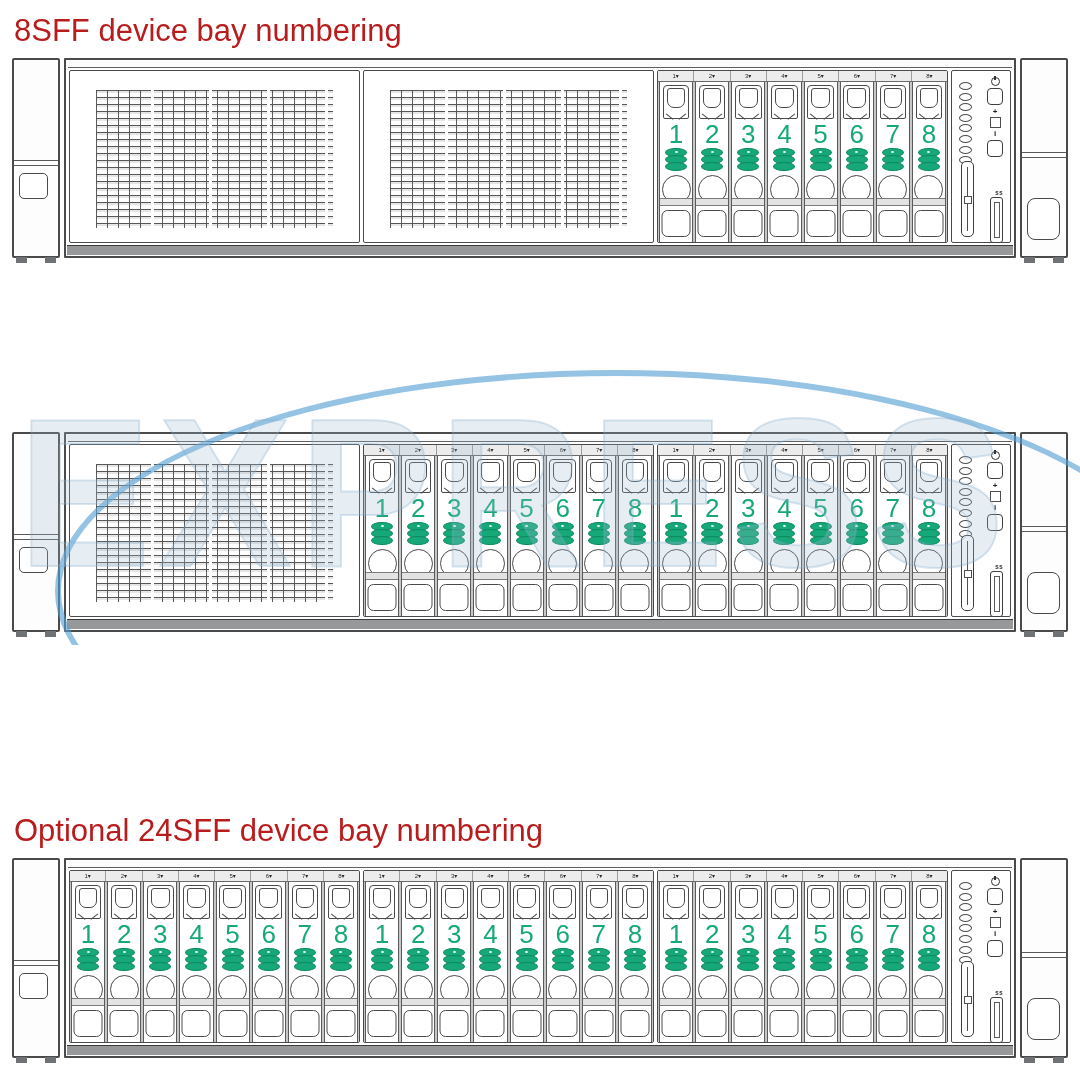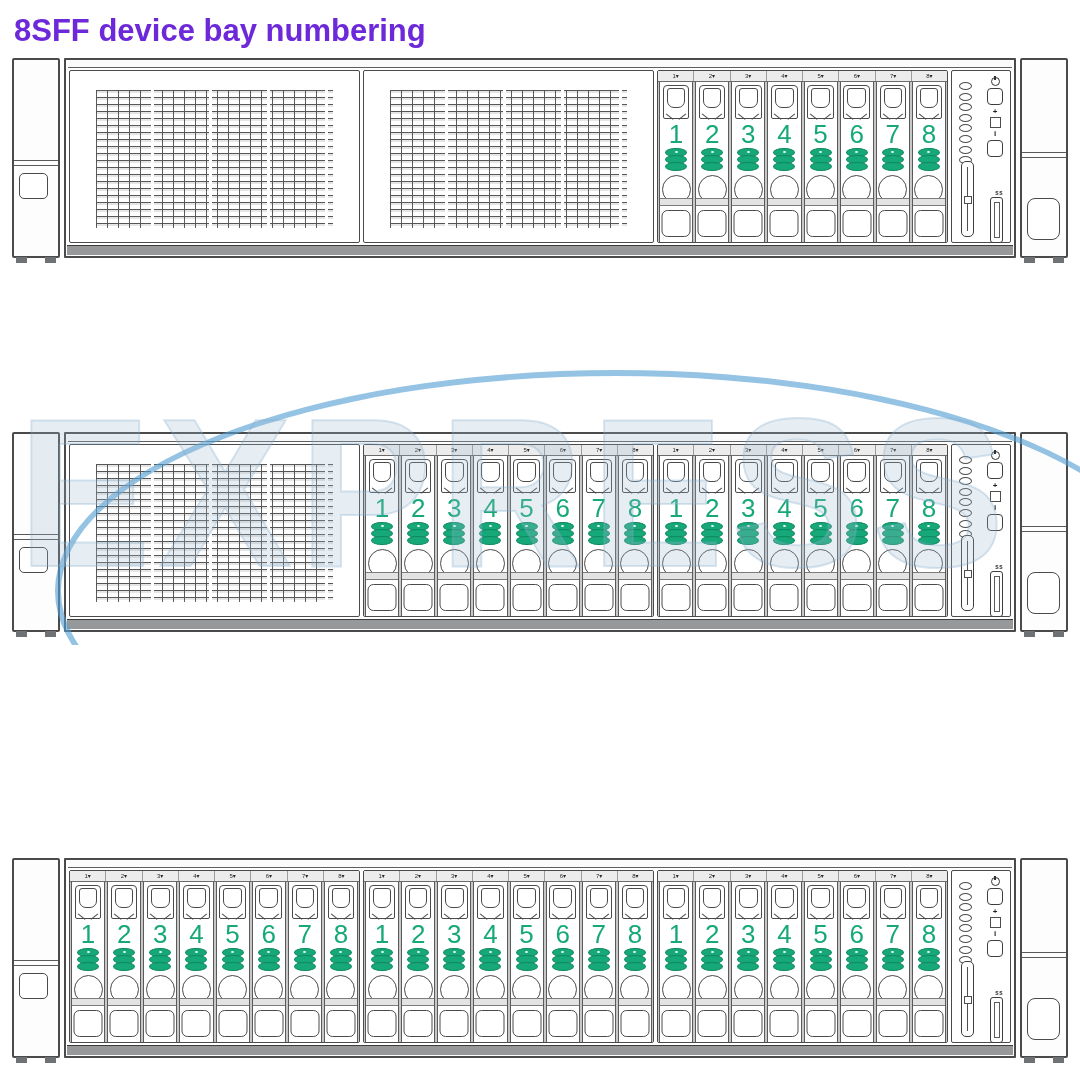--- a/index.html
+++ b/index.html
@@ -10,21 +10,21 @@
   :root{
     --green:#16A878;
     --line:#4a4a4a;
     --lite:#7a7a7a;
   }
   .figure{position:absolute;left:0;width:1080px;height:260px;}
   #fig-8sff{top:14px;}
   #fig-16sff{top:388px;}
   #fig-24sff{top:814px;}
   .title{
-    margin:0 4px 0 14px;font-size:31px;font-weight:700;color:#6d28d9;
+    margin:0 4px 0 14px;font-size:31px;font-weight:400;color:#b91c1c;
     letter-spacing:0;line-height:34px;
   }
   
   .chassis{position:absolute;top:44px;left:12px;width:1056px;height:200px;display:flex;}
   .ear{
     width:44px;height:196px;border:2px solid var(--line);background:#fdfdfd;
     position:relative;flex:none;border-radius:2px;
   }
   .ear::before,.ear::after{content:"";position:absolute;bottom:-7px;width:11px;height:6px;background:#6f7274;}
   .ear::before{left:2px;} .ear::after{right:2px;}
@@ -609,20 +609,21 @@
       <div class="body-bottom-band"></div>
     </div>
     <div class="ear right">
       <div class="ear-divider"></div>
       <div class="thumbscrew"></div>
     </div>
   </div>
 </section>
 
 <section class="figure" id="fig-24sff">
+  <h2 class="title">Optional 24SFF device bay numbering</h2>
   <div class="chassis">
     <div class="ear left">
       <div class="ear-divider"></div>
       <div class="thumbscrew"></div>
     </div>
     <div class="body">
       <div class="body-top-rail"></div>
       <div class="modules">
   <div class="module cage">
     <div class="cage-labels">

